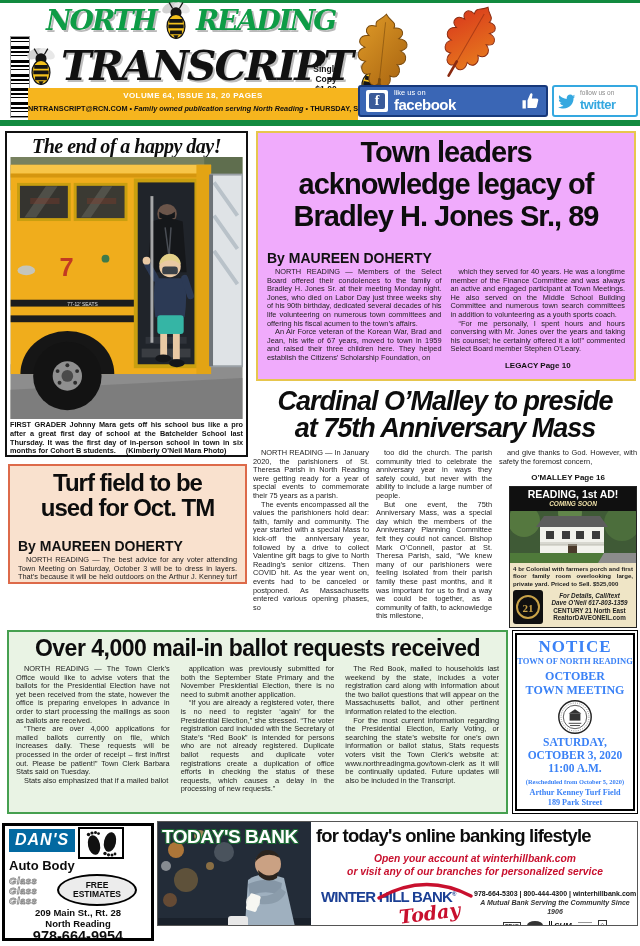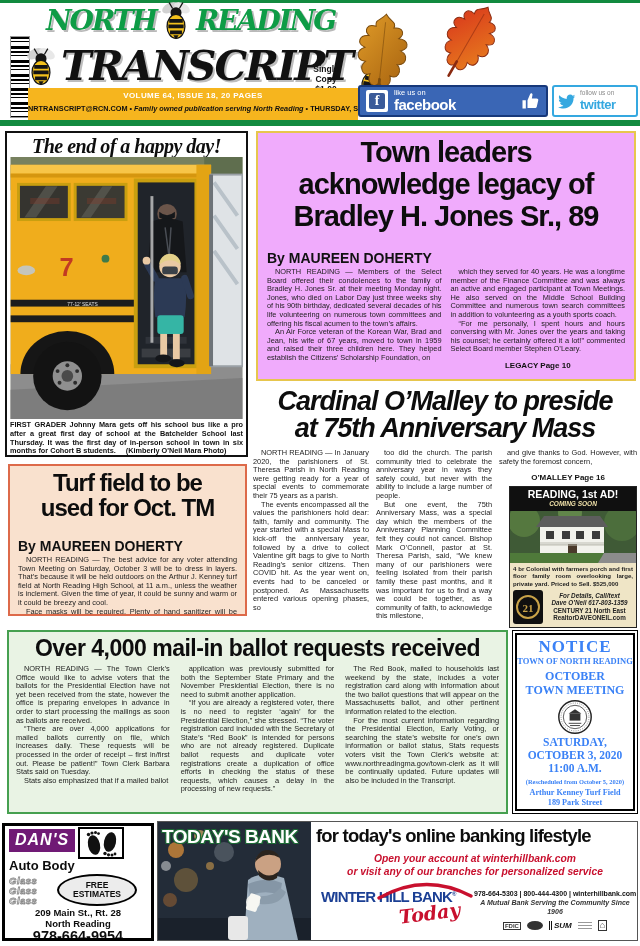--- a/index.html
+++ b/index.html
@@ -65,21 +65,21 @@
   .col { flex:1; min-width:0; }
   .p { font-size:7.4px; line-height:8.6px; text-align:justify; text-indent:8px; margin:0; color:#1c1c1c; }
   .jump { font-size:8px; font-weight:bold; text-align:center; margin-top:7px; color:#111; }
 
   .omalley { left:253px; top:388px; width:384px; height:268px; overflow:visible; }
   .omalley .headline { font-size:27px; line-height:27px; font-style:italic; letter-spacing:-1px; }
   .omalley .cols { margin-top:7px; gap:7px; }
   .om-c { width:116px; flex:0 0 116px; max-height:206px; overflow:hidden; }
   .om-c3 { width:138px; flex:1; max-height:240px; }
 
-  .turf-box { left:8px; top:464px; width:239px; height:152px; background:#f9e1ce; border:2px solid #dd6a4a;
+  .turf-box { left:8px; top:464px; width:239px; height:120px; background:#f9e1ce; border:2px solid #dd6a4a;
     padding:4px 8px; overflow:hidden; }
   .turf-box .headline { font-size:24px; line-height:25px; }
   .turf-box .jump { margin-top:4px; }
 
   .ballot-box { left:7px; top:630px; width:501px; height:184px; background:#e9f3e4; border:2px solid #46a050;
     padding:3px 7px; overflow:hidden; }
   .ballot-box .headline { font-size:23px; line-height:26px; letter-spacing:-.5px; }
   .ballot-box .cols { margin-top:4px; gap:11px; }
   .ballot-box .col { max-height:142px; overflow:hidden; }
 
@@ -104,37 +104,37 @@
   .nt-org { font-size:8.5px; font-weight:bold; line-height:10px; }
   .nt-event { font-size:12px; font-weight:bold; line-height:14px; margin-top:3px; }
   .nt-seal { width:36px; height:36px; margin:2px auto 1px; display:block; }
   .nt-date { font-size:11.5px; font-weight:bold; line-height:13px; }
   .nt-resched { font-size:6.4px; font-weight:bold; line-height:9px; margin-top:2px; }
   .nt-loc { font-size:8.2px; font-weight:bold; line-height:10px; margin-top:2px; }
 
   
   .dans-ad { left:2px; top:823px; width:152px; height:118px; border:3px solid #000; background:#fff; padding:1px 4px; overflow:hidden; }
   .dans-top { display:flex; gap:3px; align-items:flex-start; }
-  .dans-banner { background:#701a75; color:#fff; font-weight:bold; font-style:italic; font-size:16px;
+  .dans-banner { background:#0369a1; color:#fff; font-weight:bold; font-style:italic; font-size:16px;
     letter-spacing:1px; padding:3px 6px 4px; line-height:16px; margin-top:2px; }
   .feet-box { width:46px; height:32px; border:2px solid #000; background:#fff; display:flex; align-items:center; justify-content:center; }
   .feet-box svg { width:40px; height:28px; }
   .dans-type { font-size:13px; font-weight:bold; line-height:14px; color:#0d0d0d; }
   .dans-mid { display:flex; align-items:flex-end; gap:4px; margin-top:1px; }
   .glass-stack { width:44px; }
   .glass { font-size:9.5px; font-weight:bold; font-style:italic; line-height:10px; color:#f2f2f2;
     -webkit-text-stroke:0.8px #8a8a8a; letter-spacing:.5px; }
   .free-oval { width:80px; height:32px; border:2px solid #000; border-radius:50%; background:#ececec;
     display:flex; flex-direction:column; align-items:center; justify-content:center; line-height:9px; }
   .free-oval span { font-size:8.5px; font-weight:bold; color:#0d0d0d; }
   .dans-addr { text-align:center; font-weight:bold; font-size:9.5px; line-height:10.5px; margin-top:2px; color:#0d0d0d; }
   .dans-phone { text-align:center; font-weight:bold; font-size:14.5px; line-height:15px; color:#0d0d0d; }
 
   
-  .bank-ad { left:157px; top:821px; width:481px; height:120px; border:1px solid #555; background:#fff; overflow:hidden; }
+  .bank-ad { left:157px; top:821px; width:481px; height:105px; border:1px solid #555; background:#fff; overflow:hidden; }
   .bank-photo { position:absolute; left:0; top:0; width:153px; height:118px; }
   .bank-brand { position:absolute; left:4px; top:4px; font-size:19px; font-weight:bold; letter-spacing:-.5px; color:#fff;
     text-shadow:1.2px 1.2px 0 #1d6b35, -1px -1px 0 #1d6b35, 1px -1px 0 #1d6b35, -1px 1px 0 #1d6b35; white-space:nowrap; }
   .bank-tagline { position:absolute; left:158px; top:3px; font-size:18.5px; font-weight:bold; color:#0d0d0d;
     letter-spacing:-.8px; white-space:nowrap; }
   .bank-cta { position:absolute; left:158px; top:31px; width:318px; text-align:center; color:#c8102e;
     font-weight:bold; font-style:italic; font-size:10.3px; line-height:12.5px; }
   .bank-logo { position:absolute; left:163px; top:66px; width:152px; height:50px; }
   .whb-name { font-size:15px; font-weight:bold; color:#1b3f94; letter-spacing:-.8px; white-space:nowrap; }
   .whb-name sup { font-size:6px; }

